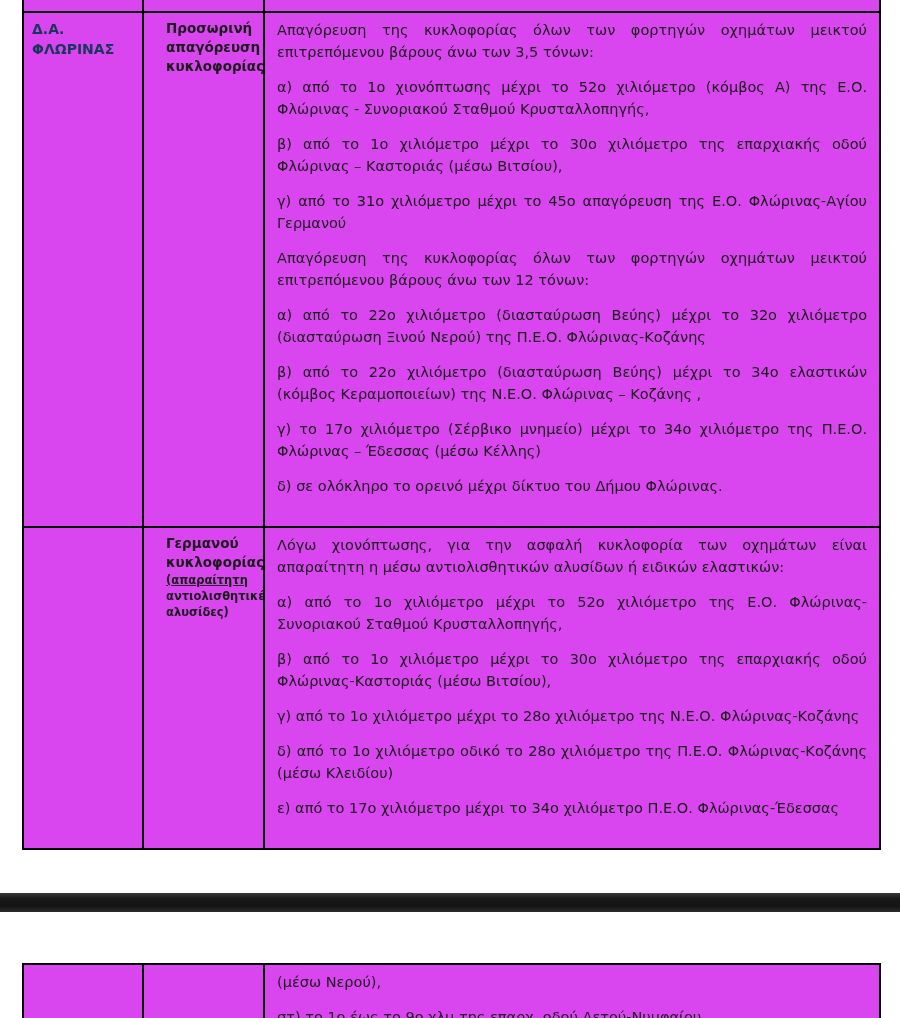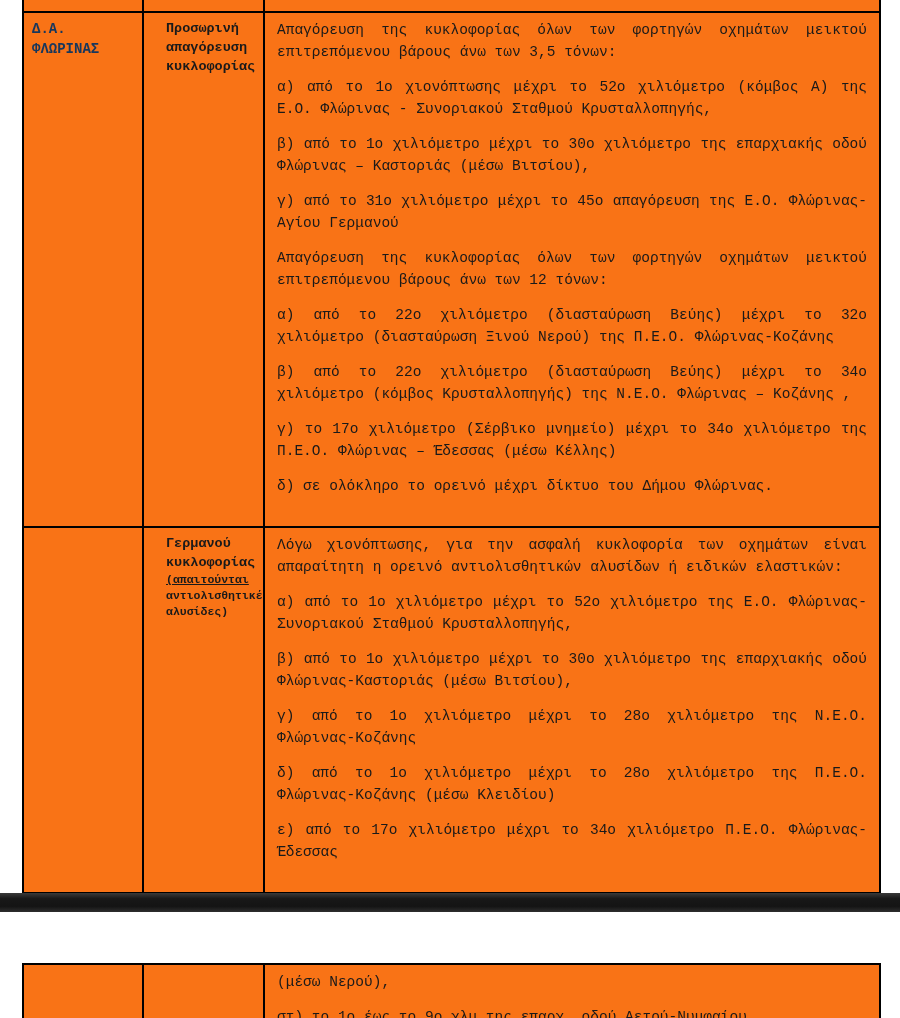--- a/index.html
+++ b/index.html
@@ -10,22 +10,21 @@
     height: 1018px;
     overflow: hidden;
     background: #ffffff;
     font-family: "DejaVu Sans", sans-serif;
     color: #1a1a1a;
   }
   table.doc-table {
     position: absolute;
     border-collapse: collapse;
     table-layout: fixed;
-    background: #f97316;
-    font-family: Liberation Mono, monospace;
+    background: #d946ef;
   }
   table.doc-table td {
     border: 2px solid #000000;
     vertical-align: top;
     overflow: hidden;
   }
   .t1 { left: 22px; top: 0; width: 857px; }
   .t2 { left: 22px; top: 963px; width: 857px; }
   col.c1 { width: 120px; }
   col.c2 { width: 121px; }
@@ -96,40 +95,40 @@
         <td class="cell-category">
           <span>Προσωρινή απαγόρευση κυκλοφορίας</span>
         </td>
         <td class="cell-body">
           <p>Απαγόρευση της κυκλοφορίας όλων των φορτηγών οχημάτων μεικτού επιτρεπόμενου βάρους άνω των 3,5 τόνων:</p>
           <p>α) από το 1ο χιονόπτωσης μέχρι το 52ο χιλιόμετρο (κόμβος Α) της Ε.Ο. Φλώρινας - Συνοριακού Σταθμού Κρυσταλλοπηγής,</p>
           <p>β) από το 1ο χιλιόμετρο μέχρι το 30ο χιλιόμετρο της επαρχιακής οδού Φλώρινας – Καστοριάς (μέσω Βιτσίου),</p>
           <p>γ) από το 31ο χιλιόμετρο μέχρι το 45ο απαγόρευση της Ε.Ο. Φλώρινας-Αγίου Γερμανού</p>
           <p>Απαγόρευση της κυκλοφορίας όλων των φορτηγών οχημάτων μεικτού επιτρεπόμενου βάρους άνω των 12 τόνων:</p>
           <p>α) από το 22ο χιλιόμετρο (διασταύρωση Βεύης)  μέχρι το 32ο χιλιόμετρο (διασταύρωση Ξινού Νερού) της Π.Ε.Ο. Φλώρινας-Κοζάνης</p>
-          <p>β) από το 22ο χιλιόμετρο (διασταύρωση Βεύης)  μέχρι το 34ο χιλιόμετρο (κόμβος Κρυσταλλοπηγής) της  Ν.Ε.Ο. Φλώρινας – Κοζάνης ,</p>
+          <p>β) από το 22ο χιλιόμετρο (διασταύρωση Βεύης)  μέχρι το 34ο ελαστικών (κόμβος Κεραμοποιείων) της  Ν.Ε.Ο. Φλώρινας – Κοζάνης ,</p>
           <p>γ) το 17ο χιλιόμετρο (Σέρβικο μνημείο) μέχρι το 34ο χιλιόμετρο της Π.Ε.Ο. Φλώρινας – Έδεσσας (μέσω Κέλλης)</p>
           <p>δ) σε ολόκληρο το ορεινό μέχρι δίκτυο του Δήμου Φλώρινας.</p>
         </td>
       </tr>
       <tr class="second-row">
         <td class="cell-region">
           <span></span>
         </td>
         <td class="cell-category">
           <span>Γερμανού κυκλοφορίας</span>
-          <span class="cat-sub underlined">(απαιτούνται</span>
+          <span class="cat-sub underlined">(απαραίτητη</span>
           <span class="cat-sub">αντιολισθητικές αλυσίδες)</span>
         </td>
         <td class="cell-body">
-          <p>Λόγω χιονόπτωσης, για την ασφαλή κυκλοφορία των οχημάτων είναι απαραίτητη η ορεινό αντιολισθητικών αλυσίδων ή ειδικών ελαστικών:</p>
+          <p>Λόγω χιονόπτωσης, για την ασφαλή κυκλοφορία των οχημάτων είναι απαραίτητη η μέσω αντιολισθητικών αλυσίδων ή ειδικών ελαστικών:</p>
           <p>α) από το 1ο χιλιόμετρο μέχρι το 52ο χιλιόμετρο της Ε.Ο. Φλώρινας-Συνοριακού Σταθμού Κρυσταλλοπηγής,</p>
           <p>β) από το 1ο χιλιόμετρο μέχρι το 30ο χιλιόμετρο της επαρχιακής οδού Φλώρινας-Καστοριάς (μέσω Βιτσίου),</p>
           <p>γ) από το 1ο χιλιόμετρο μέχρι το 28ο χιλιόμετρο της Ν.Ε.Ο. Φλώρινας-Κοζάνης</p>
-          <p>δ) από το 1ο χιλιόμετρο μέχρι το 28ο χιλιόμετρο της Π.Ε.Ο. Φλώρινας-Κοζάνης (μέσω Κλειδίου)</p>
+          <p>δ) από το 1ο χιλιόμετρο οδικό το 28ο χιλιόμετρο της Π.Ε.Ο. Φλώρινας-Κοζάνης (μέσω Κλειδίου)</p>
           <p>ε) από το 17ο χιλιόμετρο μέχρι το 34ο χιλιόμετρο Π.Ε.Ο. Φλώρινας-Έδεσσας</p>
         </td>
       </tr>
     </tbody>
   </table>
 
   <div class="separator-bar"></div>
 
   <table class="doc-table t2">
     <colgroup>

